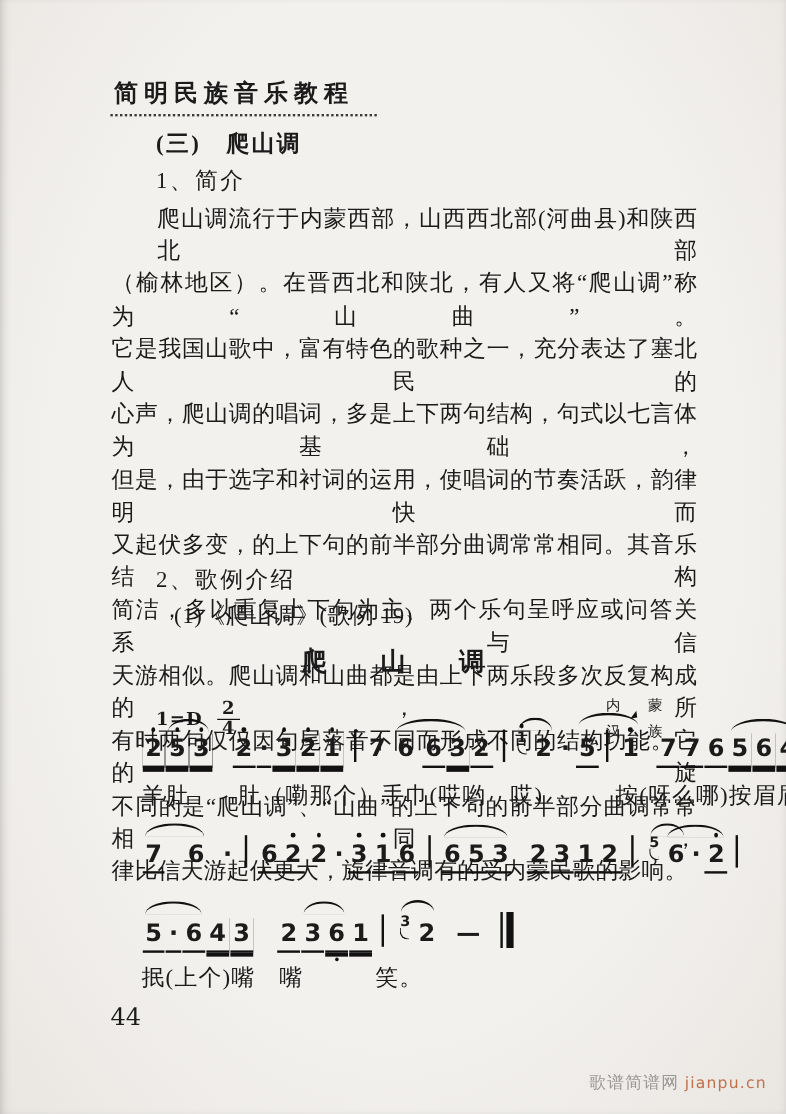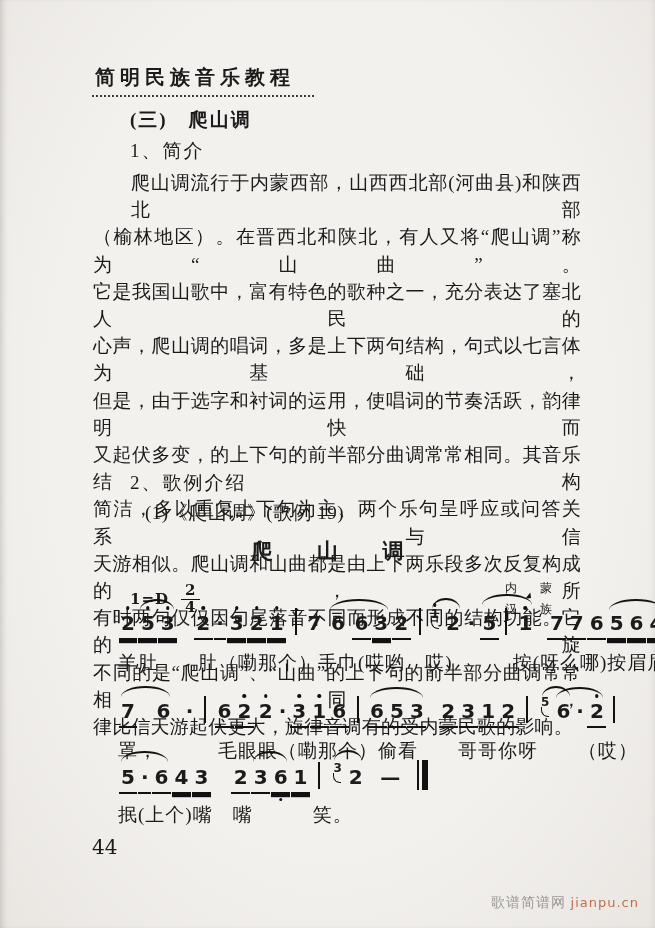--- a/index.html
+++ b/index.html
@@ -119,21 +119,20 @@
     <div>内 蒙</div>
     <div>汉 族</div>
   </div>
 
   <div class="system sys1">
     <div class="notes"><span class="note u2"><span>2</span><i class="dot-hi"></i></span><span class="note u2"><span>5</span><i class="dot-hi"></i></span><span class="note u2"><span>3</span><i class="dot-hi"></i></span><span class="note u1" style="margin-left: 16px;"><span>2</span><i class="dot-hi"></i></span><span class="note u1"><span>·</span></span><span class="note u2"><span>3</span><i class="dot-hi"></i></span><span class="note u2"><span>2</span><i class="dot-hi"></i></span><span class="note u2"><span>1</span><i class="dot-hi"></i></span><div class="barline"></div><span class="note"><span>7</span></span><span class="note" style="margin-left: 4px;"><span>6</span></span><span class="note u1" style="margin-left: 4px;"><span>6</span></span><span class="note u2"><span>3</span></span><span class="note u1"><span>2</span></span><div class="barline"></div><span class="note grace"><span>1</span><i class="dot-hi"></i><i class="hook"></i></span><span class="note"><span>2</span></span><span class="note" style="margin-left: 2px;"><span>·</span></span><span class="note u1" style="margin-left: 2px;"><span>5</span></span><div class="barline" style="margin-left: 6px;"></div><span class="note"><span>1</span><i class="dot-hi"></i></span><span class="note u1" style="margin-left: 12px;"><span>7</span></span><span class="note u1"><span>7</span></span><span class="note u1"><span>6</span></span><span class="note u2"><span>5</span></span><span class="note u2"><span>6</span></span><span class="note u2"><span>4</span></span><div class="slur" style="left: 22px; width: 34px; top: -9px;"></div><div class="slur" style="left: 212px; width: 58px; top: -9px;"></div><div class="slur" style="left: 314px; width: 28px; top: -10px;"></div><div class="slur arrow" style="left: 364px; width: 50px; top: -14px;"></div><div class="slur" style="left: 491px; width: 54px; top: -9px;"></div></div>
     <div class="lyrics">羊肚　　肚（嘞那个）手巾(哎哟　哎)　　　按(呀么哪)按眉眉</div>
   </div>
   <div class="system sys2">
     <div class="notes"><span class="note u1"><span>7</span></span><span class="note" style="margin-left: 16px;"><span>6</span></span><span class="note" style="margin-left: 10px;"><span>·</span></span><div class="barline" style="margin-left: 8px;"></div><span class="note u1"><span>6</span></span><span class="note u1"><span>2</span><i class="dot-hi"></i></span><span class="note" style="margin-left: 2px;"><span>2</span><i class="dot-hi"></i></span><span class="note"><span>·</span></span><span class="note u1"><span>3</span><i class="dot-hi"></i></span><span class="note u1"><span>1</span><i class="dot-hi"></i></span><span class="note u1"><span>6</span></span><div class="barline"></div><span class="note u1"><span>6</span></span><span class="note u1"><span>5</span></span><span class="note u1"><span>3</span></span><span class="note u1" style="margin-left: 12px;"><span>2</span></span><span class="note u1"><span>3</span></span><span class="note u1"><span>1</span></span><span class="note u1"><span>2</span></span><div class="barline"></div><span class="note grace" style="margin-left: 4px;"><span>5</span><i class="hook"></i></span><span class="note"><span>6</span></span><span class="note"><span>·</span></span><span class="note u1"><span>2</span><i class="dot-hi"></i></span><div class="barline" style="margin-left: 6px;"></div><div class="slur" style="left: 3px; width: 49px; top: -10px;"></div><div class="slur" style="left: 252px; width: 53px; top: -9px;"></div><div class="slur" style="left: 424px; width: 28px; top: -10px;"></div><div class="slur" style="left: 438px; width: 47px; top: -9px;"></div></div>
-    <div class="lyrics">罩，　　　毛眼眼（嘞那个）偷看　　哥哥你呀　　（哎）</div>
   </div>
   <div class="system sys3">
     <div class="notes"><span class="note u1"><span>5</span></span><span class="note u1"><span>·</span></span><span class="note u1"><span>6</span></span><span class="note u2"><span>4</span></span><span class="note u2"><span>3</span></span><span class="note u1" style="margin-left: 20px;"><span>2</span></span><span class="note u1"><span>3</span></span><span class="note u2"><span>6</span><i class="dot-lo"></i></span><span class="note u2"><span>1</span></span><div class="barline" style="margin-left: 8px;"></div><span class="note grace" style="margin-left: 4px;"><span>3</span><i class="hook"></i></span><span class="note"><span>2</span></span><span class="note" style="margin-left: 12px;"><span>—</span></span><div class="finalbar"><i></i><b></b></div><div class="slur" style="left: 3px; width: 47px; top: -9px;"></div><div class="slur" style="left: 135px; width: 34px; top: -9px;"></div><div class="slur" style="left: 216px; width: 28px; top: -10px;"></div></div>
     <div class="lyrics">抿(上个)嘴　嘴　　　笑。</div>
   </div>
 
   <div class="page-num">44</div>
 
   <div class="watermark">
     <span class="site">歌谱简谱网</span>

